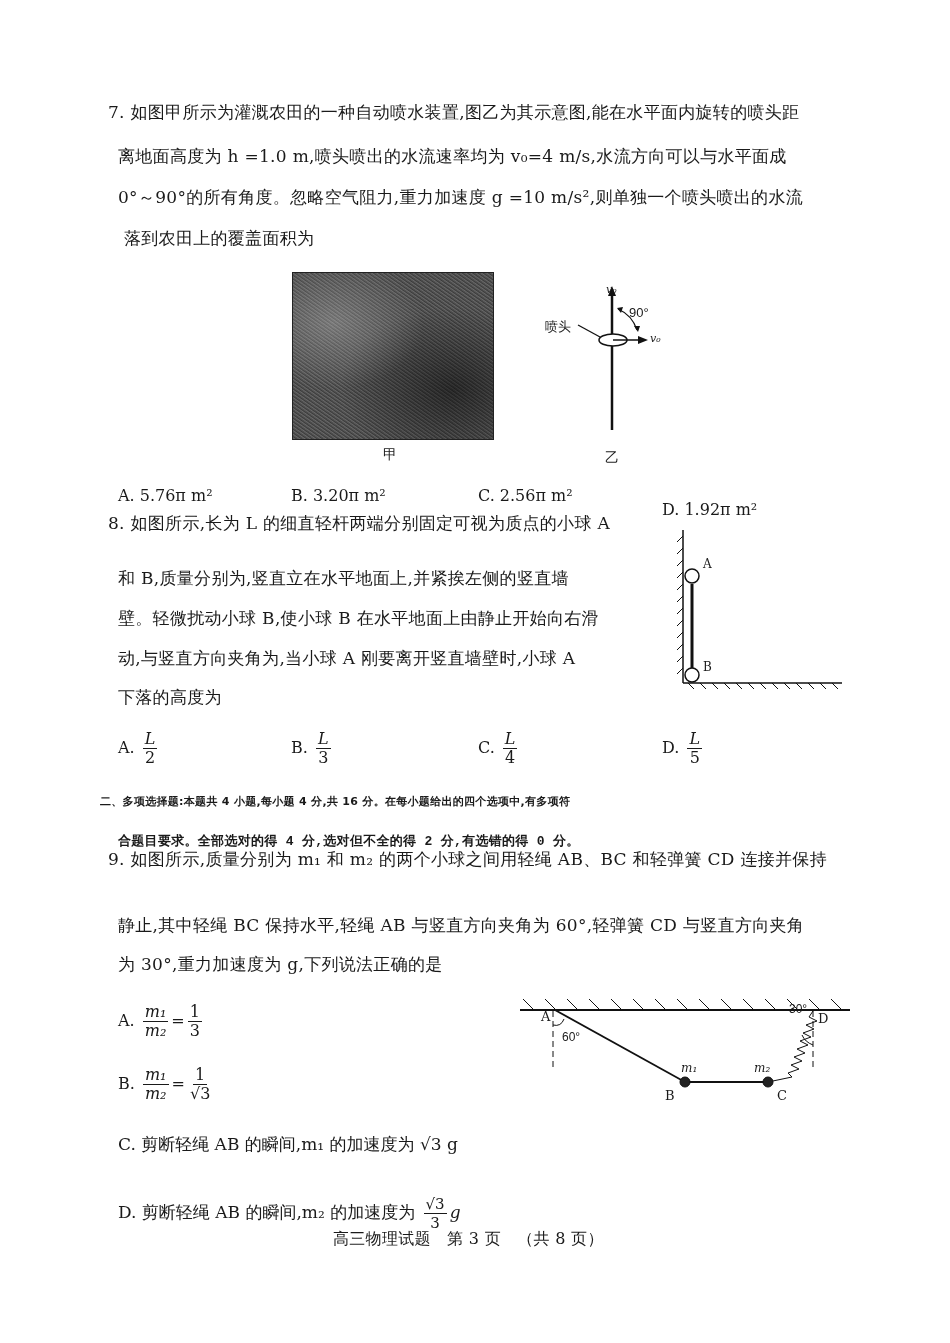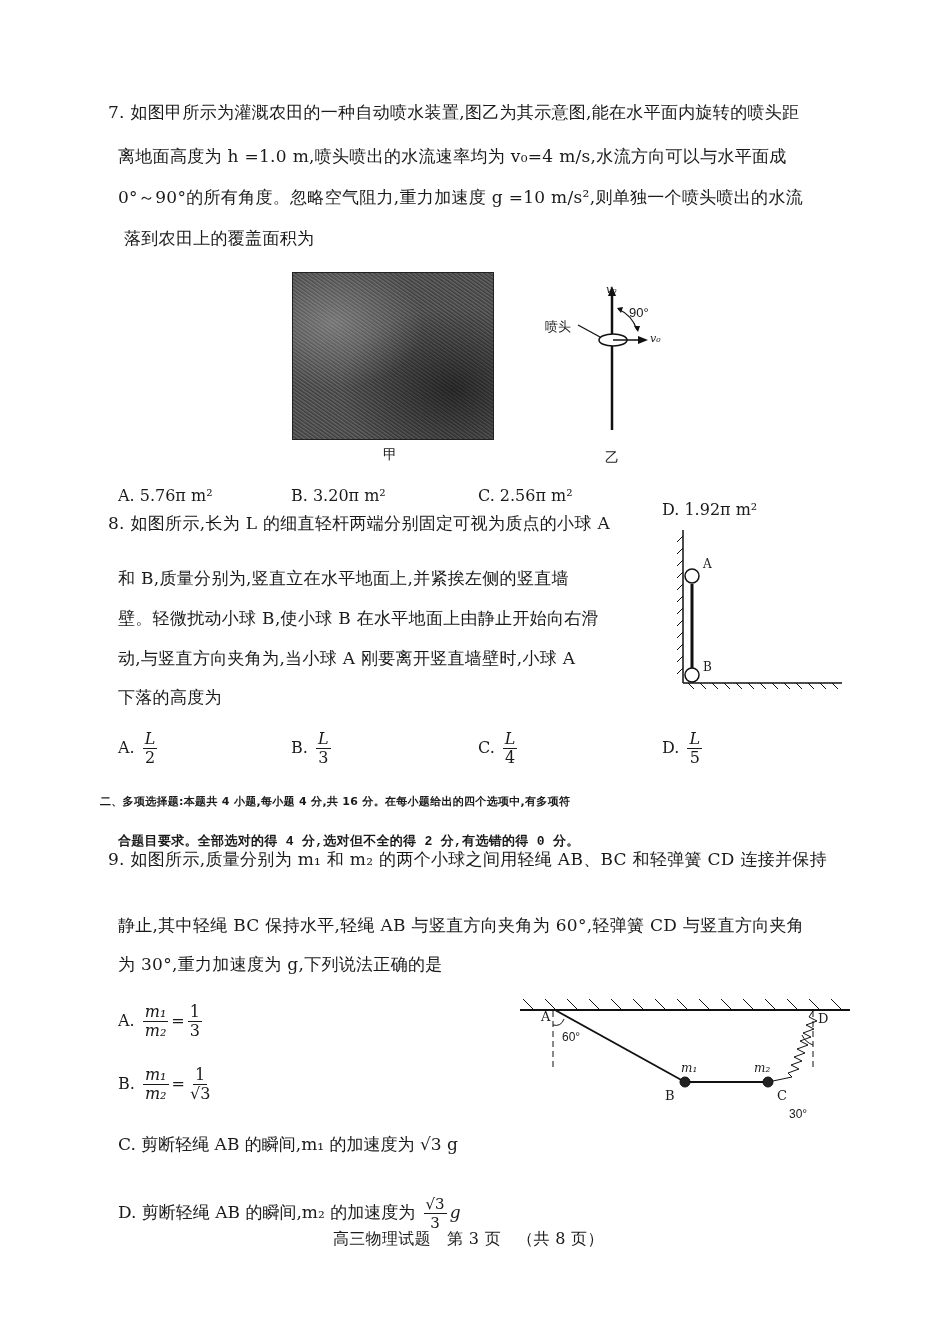--- a/index.html
+++ b/index.html
@@ -168,21 +168,21 @@
     <circle cx="170" cy="87" r="5" fill="#222" stroke="#111"></circle>
     <circle cx="253" cy="87" r="5" fill="#222" stroke="#111"></circle>
   </svg>
   <div class="abs" style="left:541px; top:1009px; font-size:13px;">A</div>
   <div class="abs" style="left:562px; top:1030px; font-size:12px; font-family:'Liberation Sans',sans-serif;">60°</div>
   <div class="abs it" style="left:681px; top:1061px; font-size:12px;">m₁</div>
   <div class="abs" style="left:665px; top:1088px; font-size:13px;">B</div>
   <div class="abs it" style="left:754px; top:1061px; font-size:12px;">m₂</div>
   <div class="abs" style="left:777px; top:1088px; font-size:13px;">C</div>
   <div class="abs" style="left:818px; top:1011px; font-size:13px;">D</div>
-  <div class="abs" style="left:789px; top:1107px; font-size:12px; font-family:'Liberation Sans',sans-serif;">30°</div>
+  <div class="abs" style="left:789px; top:1002px; font-size:12px; font-family:'Liberation Sans',sans-serif;">30°</div>
 
   <div class="opt" style="left:118px; top:1003px;">
     <span>A.</span>
     <span class="frac">
         <span class="num it">m₁</span>
         <span class="den it">m₂</span>
       </span><span>=</span><span class="frac">
         <span class="num">1</span>
         <span class="den">3</span>
       </span>

